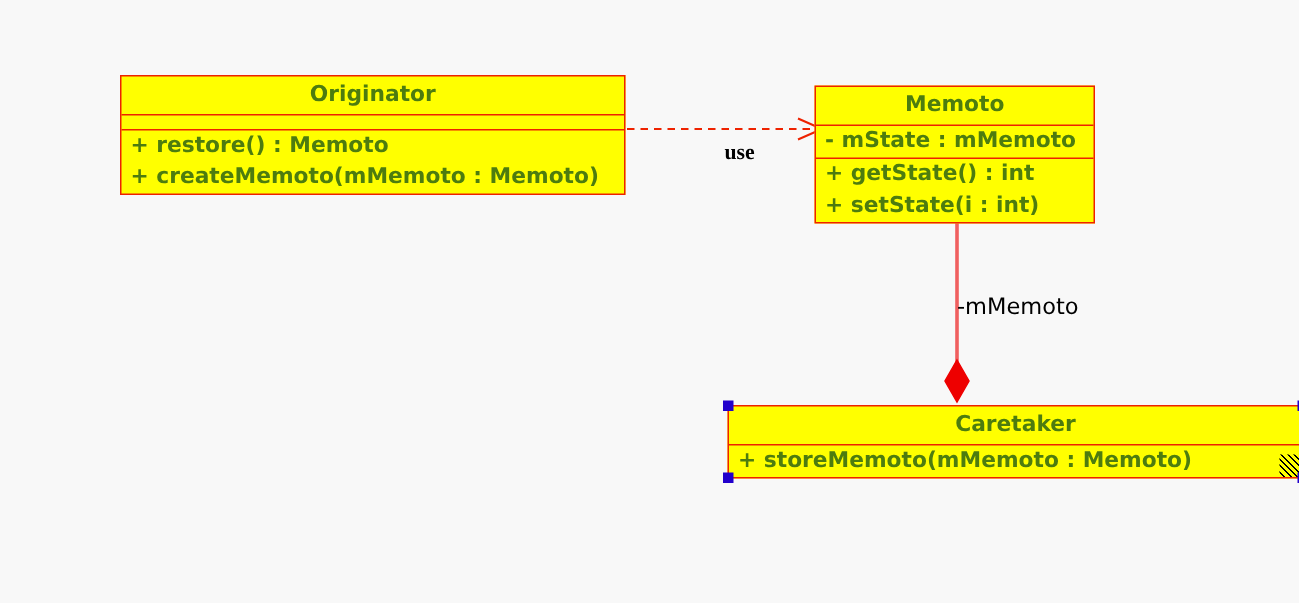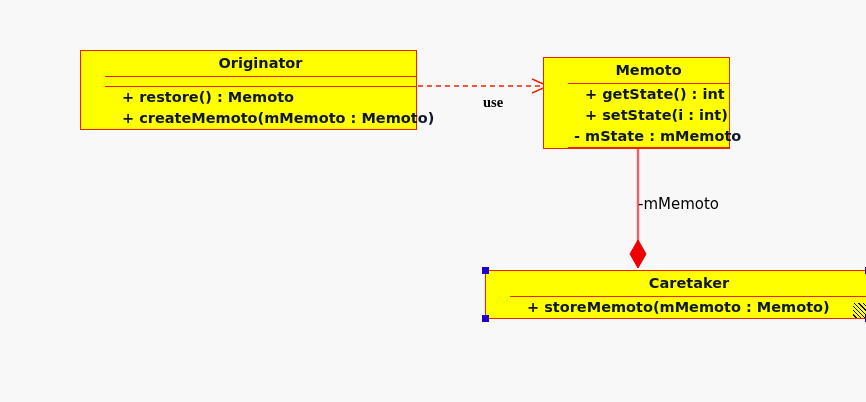--- a/index.html
+++ b/index.html
@@ -18,39 +18,37 @@
     width: 866px;
     height: 402px;
   }
 
   
   .uml-class {
     position: absolute;
     background: #ffff00;
     border: 1.5px solid #ee2200;
     box-sizing: border-box;
-    color: #0f172a;
-    padding-left: 24px;
+    color: #4d7c0f;
   }
   .uml-title {
     text-align: center;
     font-weight: bold;
     font-size: 14.5px;
     line-height: 20px;
     padding: 2px 4px 3px 4px;
     border-bottom: 1.5px solid #ee2200;
     white-space: nowrap;
   }
   .uml-compartment {
     border-bottom: 1.5px solid #ee2200;
     padding: 0;
   }
   .uml-compartment.last {
     border-bottom: none;
-    margin-left: 11px;
   }
   .uml-compartment.empty {
     height: 9px;
   }
   .uml-row {
     font-weight: bold;
     font-size: 14.5px;
     line-height: 21px;
     padding: 0 3px 0 6px;
     white-space: nowrap;
@@ -138,26 +136,26 @@
     <div class="uml-title">Originator</div>
     <div class="uml-compartment empty"></div>
     <div class="uml-compartment last">
       <div class="uml-row">+ restore() : Memoto</div>
       <div class="uml-row">+ createMemoto(mMemoto : Memoto)</div>
     </div>
   </div>
 
   <div class="uml-class" style="left:543px; top:57px; width:187px;">
     <div class="uml-title">Memoto</div>
+    <div class="uml-compartment">
+      <div class="uml-row">- mState : mMemoto</div>
+    </div>
     <div class="uml-compartment last">
       <div class="uml-row">+ getState() : int</div>
       <div class="uml-row">+ setState(i : int)</div>
-    </div>
-    <div class="uml-compartment">
-      <div class="uml-row">- mState : mMemoto</div>
     </div>
   </div>
 
   <div class="uml-class" style="left:485px; top:270px; width:384px;">
     <div class="uml-title">Caretaker</div>
     <div class="uml-compartment last">
       <div class="uml-row">+ storeMemoto(mMemoto : Memoto)</div>
     </div>
 
     <div class="resize-grip"></div>

